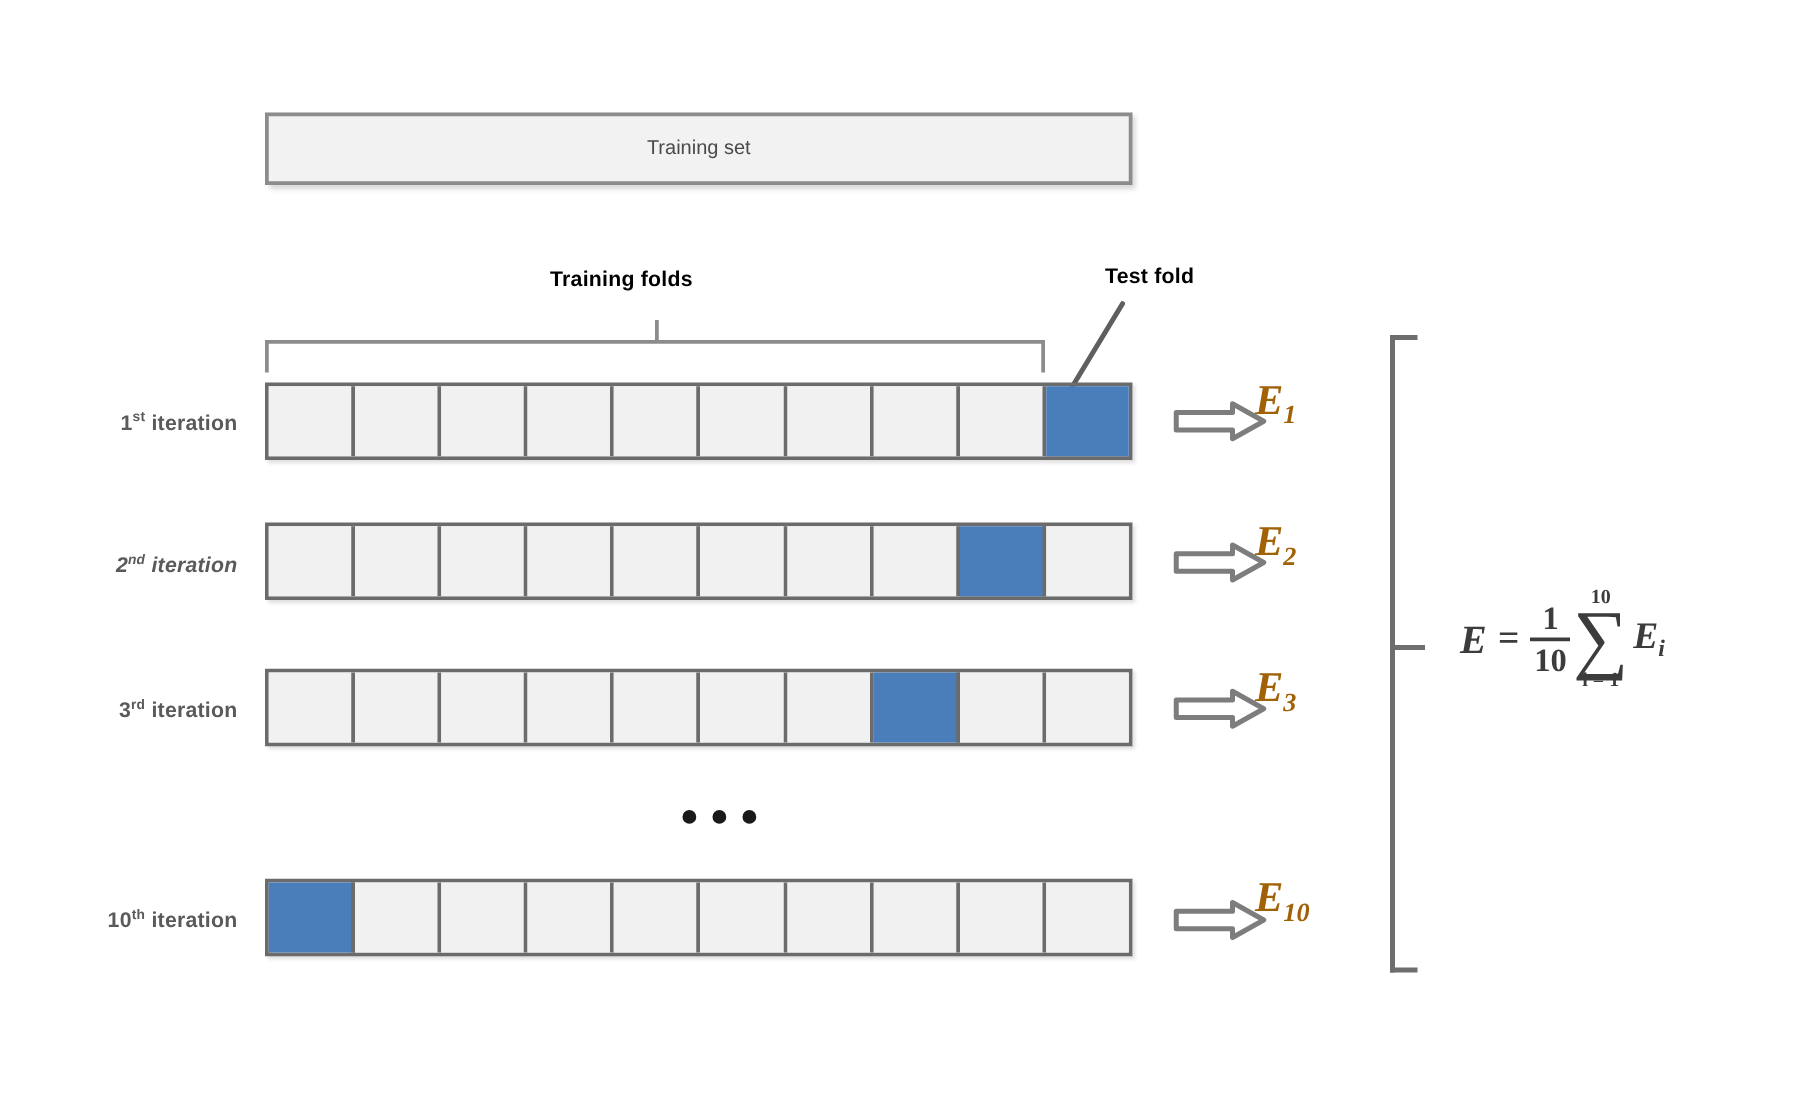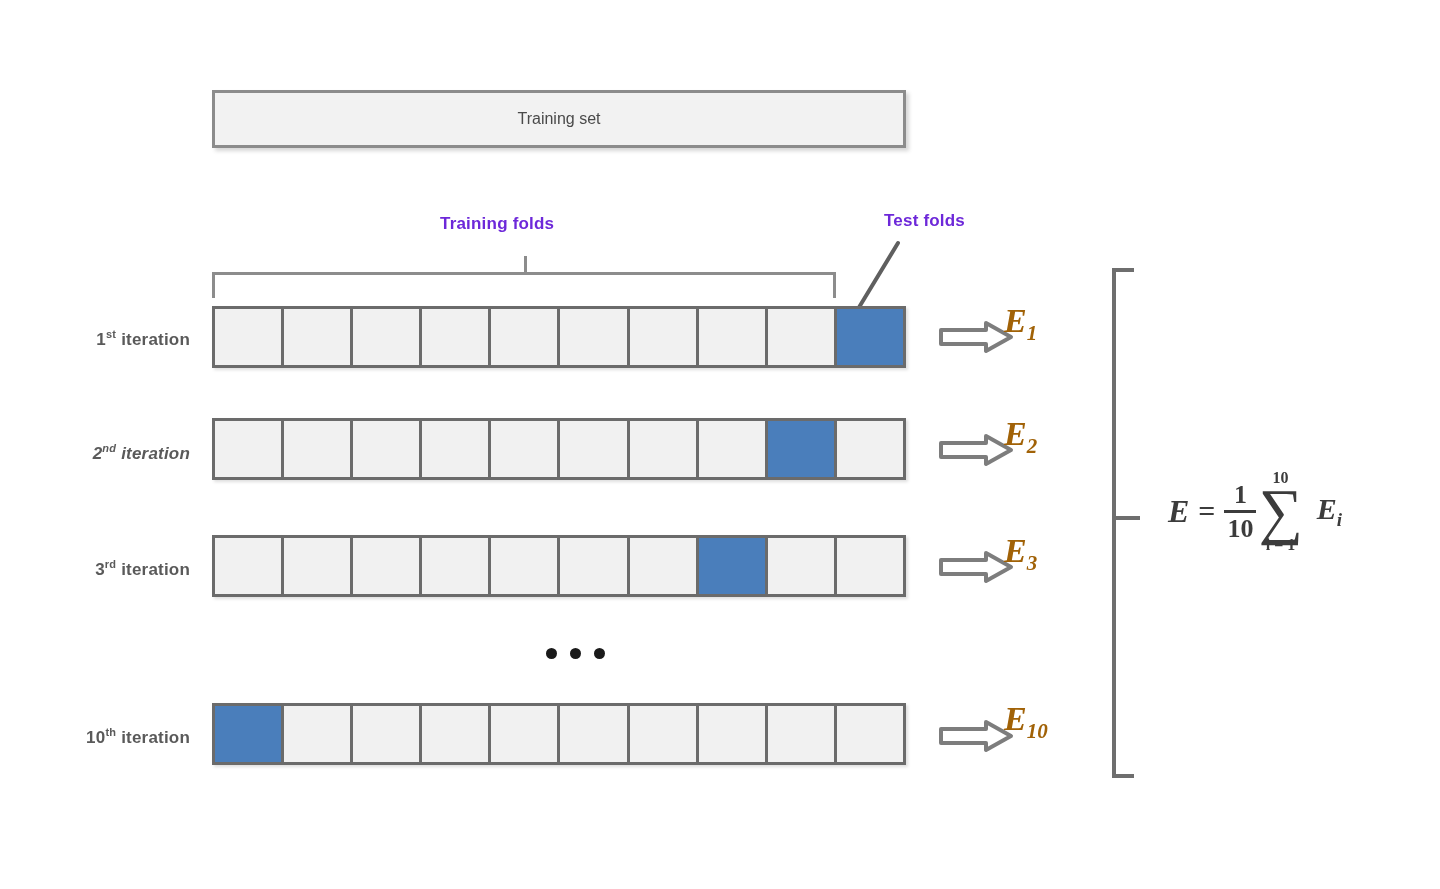--- a/index.html
+++ b/index.html
@@ -30,21 +30,21 @@
     display: flex;
     align-items: center;
     justify-content: center;
   }
 
   
   .caption {
     position: absolute;
     font-size: 17px;
     font-weight: 700;
-    color: #6d28d9;
+    color: #000000;
     white-space: nowrap;
     letter-spacing: 0.2px;
   }
   #training-folds-caption { left: 440px; top: 214px; }
   #test-fold-caption      { left: 884px; top: 211px; }
 
   
   #training-folds-bracket {
     position: absolute;
     left: 212px;
@@ -188,34 +188,34 @@
     margin: 0 2px; line-height: 1;
   }
   #formula .sum-group .limit {
     font-weight: 700; font-size: 16px;
   }
   #formula .sum-group .limit.lower { }
   #formula .sum-group .sigma {
     font-size: 62px; font-weight: 400; line-height: 0.82;
   }
   #formula .term {
-    font-style: italic; font-weight: 700; font-size: 30px; margin-left: 12px;
+    font-style: italic; font-weight: 700; font-size: 30px; margin-left: 2px;
   }
   #formula .term sub { font-size: 19px; }
 </style>
 </head>
 <body>
 
 <div id="training-set-box">
   <span>Training set</span>
 </div>
 
 <div class="caption" id="training-folds-caption">Training folds</div>
 
-<div class="caption" id="test-fold-caption">Test folds</div>
+<div class="caption" id="test-fold-caption">Test fold</div>
 
 <div id="training-folds-bracket">
   <div class="bar"></div>
   <div class="tick-left"></div>
   <div class="tick-right"></div>
   <div class="tick-mid"></div>
 </div>
 
 <svg id="test-fold-leader" viewBox="0 0 60 72" xmlns="http://www.w3.org/2000/svg">
   <line x1="52" y1="3" x2="12" y2="69" stroke="#5f5f5f" stroke-width="4" stroke-linecap="round"></line>

